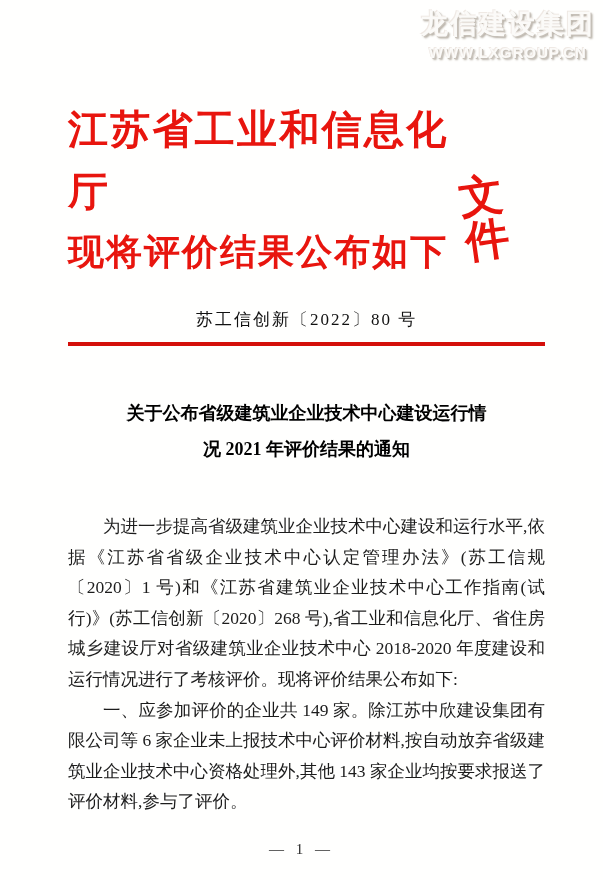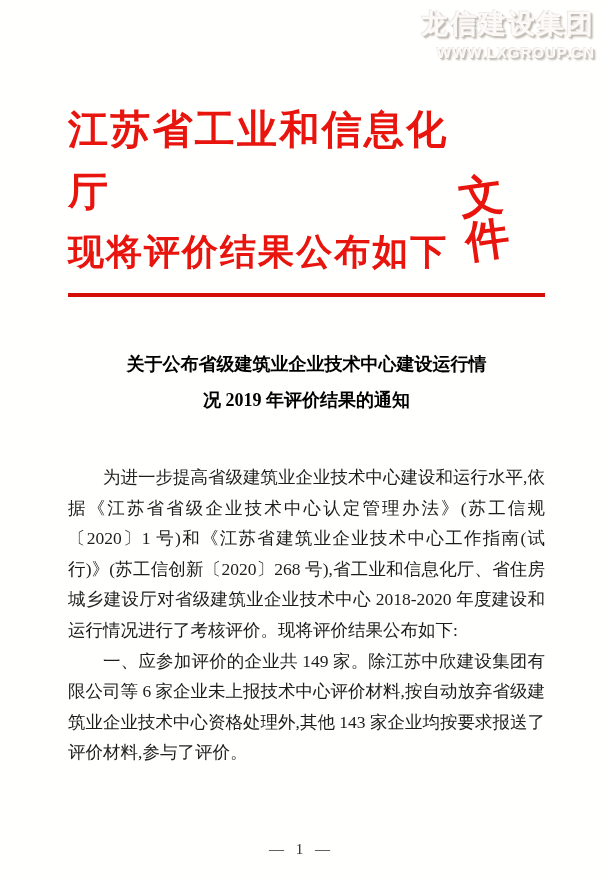--- a/index.html
+++ b/index.html
@@ -32,20 +32,21 @@
     text-shadow: -1px -1px 0 #efe9e4, 1px 1px 0 #c6c0b8, 2px 2px 2px #b5aea4;
   }
   .watermark .wm-url {
     display: block;
     margin-top: 2px;
     font-size: 15px;
     font-weight: bold;
     letter-spacing: 1px;
     color: #fbfaf8;
     text-shadow: -1px -1px 0 #efe9e4, 1px 1px 0 #c6c0b8, 2px 2px 2px #b5aea4;
+    text-align: center;
   }
   .content { padding: 0 58px 0 68px; }
   
   .letterhead {
     margin-top: 98px;
     display: flex;
     align-items: flex-end;
   }
   .agency-lines { width: 402px; }
   .agency-line {
@@ -126,26 +127,27 @@
   <div class="content">
 
     <div class="letterhead">
       <div class="agency-lines">
         <span class="agency-line l1">江苏省工业和信息化厅</span>
         <span class="agency-line l2">现将评价结果公布如下</span>
       </div>
       <div class="doc-type">文件</div>
     </div>
 
+    <div class="doc-number">苏工信创新〔2022〕80 号</div>
 
     <div class="red-rule"></div>
 
     <div class="notice-title">
       <span>关于公布省级建筑业企业技术中心建设运行情</span>
-      <span>况 2019 年评价结果的通知</span>
+      <span>况 2021 年评价结果的通知</span>
     </div>
 
     <div class="body-text">
       <p class="indent">为进一步提高省级建筑业企业技术中心建设和运行水平,依据《江苏省省级企业技术中心认定管理办法》(苏工信规〔2020〕1 号)和《江苏省建筑业企业技术中心工作指南(试行)》(苏工信创新〔2020〕268 号),省工业和信息化厅、省住房城乡建设厅对省级建筑业企业技术中心 2018-2020 年度建设和运行情况进行了考核评价。现将评价结果公布如下:</p>
       <p class="indent">一、应参加评价的企业共 149 家。除江苏中欣建设集团有限公司等 6 家企业未上报技术中心评价材料,按自动放弃省级建筑业企业技术中心资格处理外,其他 143 家企业均按要求报送了评价材料,参与了评价。</p>
     </div>
 
   </div>
 
   <div class="page-number">— 1 —</div>

